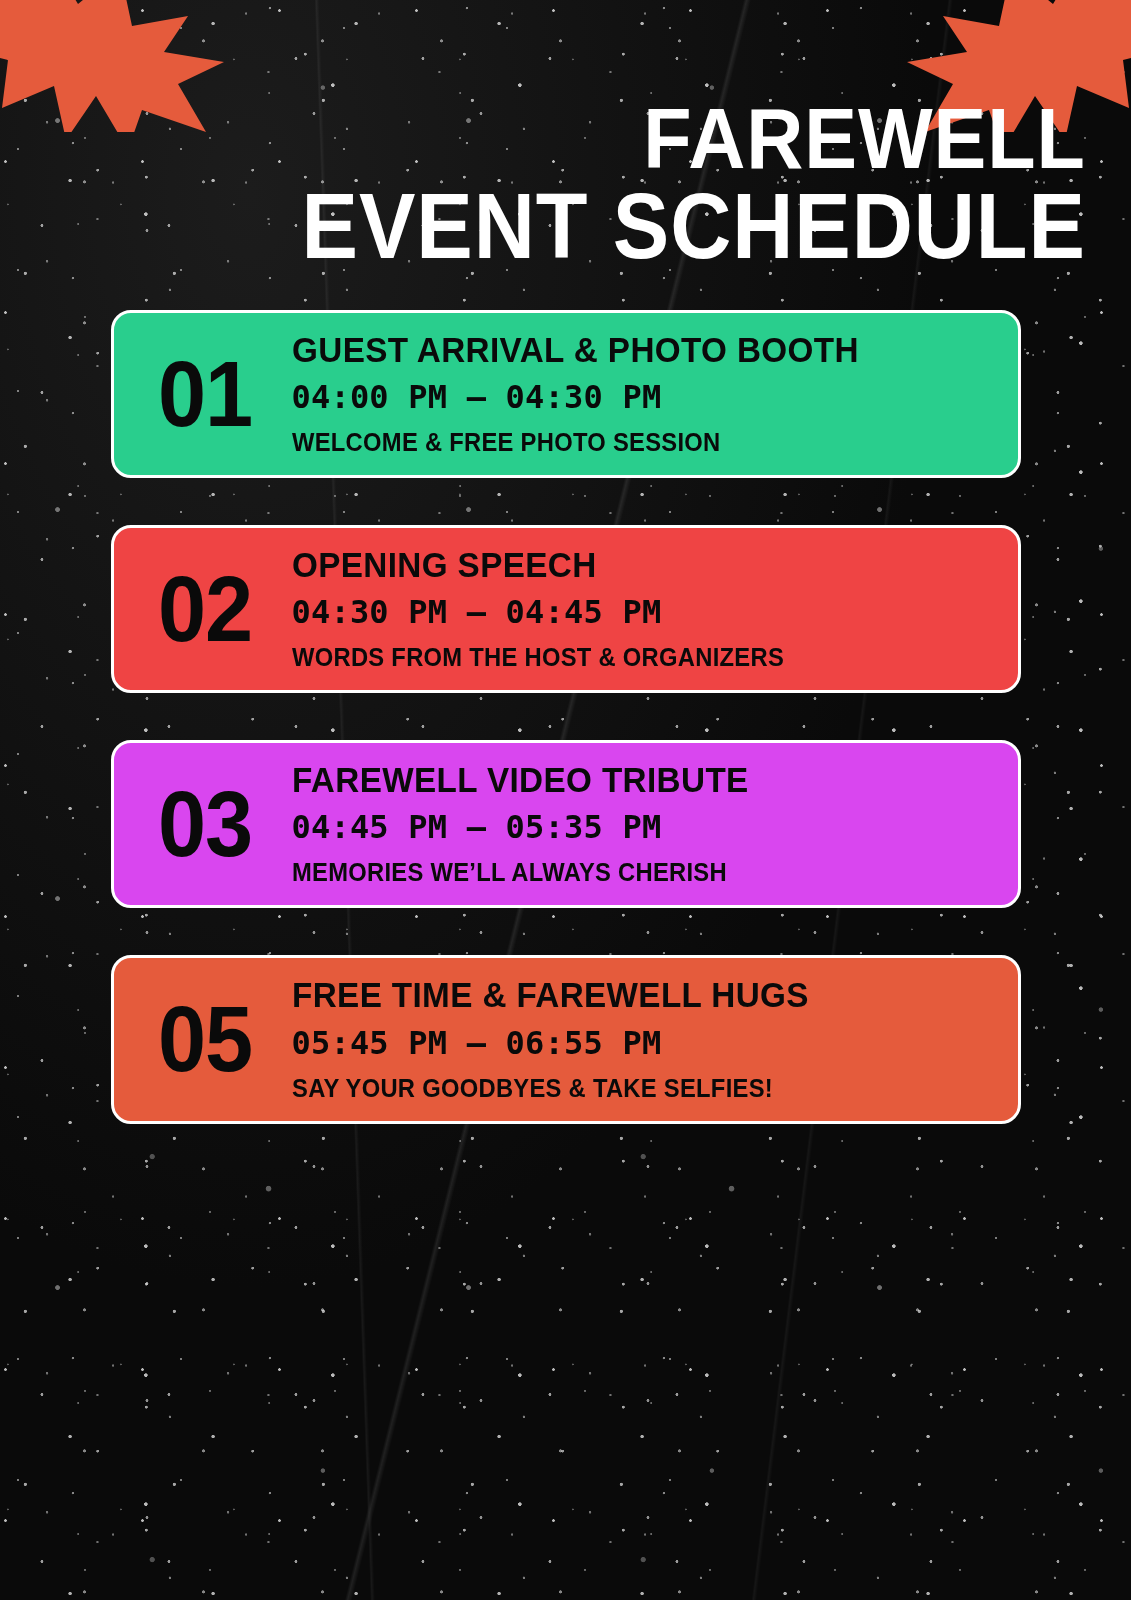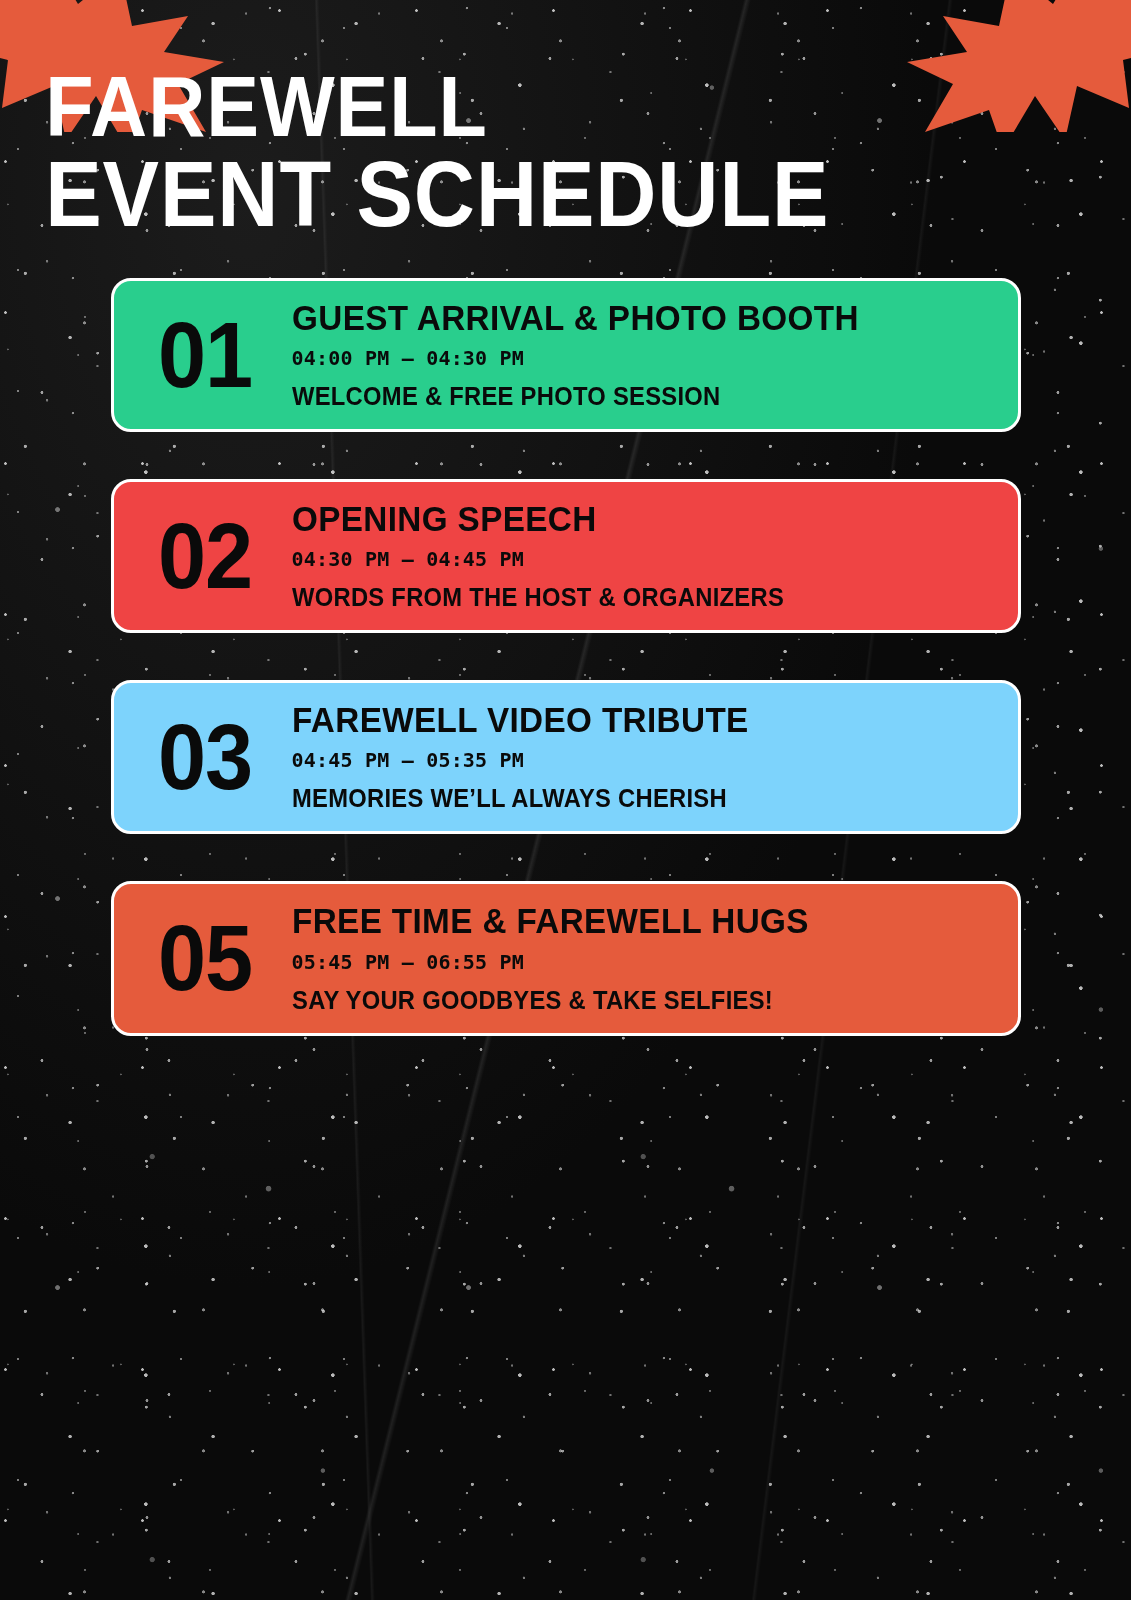--- a/index.html
+++ b/index.html
@@ -93,22 +93,22 @@
     z-index: 3;
   }
   .corner svg { display: block; width: 100%; height: 100%; }
   .corner-left  { left: -8px; }
   .corner-right { right: -8px; transform: scaleX(-1); }
 
   
   .title-block {
     position: relative;
     z-index: 5;
-    padding-top: 64px;
-    text-align: left;
+    padding-top: 96px;
+    text-align: right;
   }
   .title-line {
     display: block;
     color: #ffffff;
     font-family: "Liberation Sans Narrow", "Liberation Sans", "DejaVu Sans Condensed", sans-serif;
     font-weight: 700;
     font-size: 86px;
     line-height: 0.99;
     letter-spacing: 1px;
     transform: scaleX(0.92);
@@ -162,21 +162,21 @@
     letter-spacing: .4px;
     text-transform: uppercase;
     transform: scaleX(0.95);
     transform-origin: left center;
     margin: 0 0 10px 0;
     white-space: pre-line;
   }
   .card-time {
     font-family: "DejaVu Sans Mono", "Liberation Mono", monospace;
     font-weight: 700;
-    font-size: 20px;
+    font-size: 32px;
     letter-spacing: .2px;
     margin: 0 0 12px 0;
   }
   .card-desc {
     font-family: "Liberation Sans Narrow", "Liberation Sans", sans-serif;
     font-weight: 700;
     font-size: 25px;
     letter-spacing: .3px;
     text-transform: uppercase;
     transform: scaleX(0.95);
@@ -226,21 +226,21 @@
 
     <div class="card" style="background:#ef4444">
       <div class="card-num">02</div>
       <div class="card-body">
         <div class="card-title">OPENING SPEECH</div>
         <div class="card-time">04:30 PM – 04:45 PM</div>
         <div class="card-desc">WORDS FROM THE HOST &amp; ORGANIZERS</div>
       </div>
     </div>
 
-    <div class="card" style="background:#7dd3fc">
+    <div class="card" style="background:#d946ef">
       <div class="card-num">03</div>
       <div class="card-body">
         <div class="card-title">FAREWELL VIDEO TRIBUTE</div>
         <div class="card-time">04:45 PM – 05:35 PM</div>
         <div class="card-desc">MEMORIES WE’LL ALWAYS CHERISH</div>
       </div>
     </div>
 
 
     <div class="card" style="background:#E55B3C">

